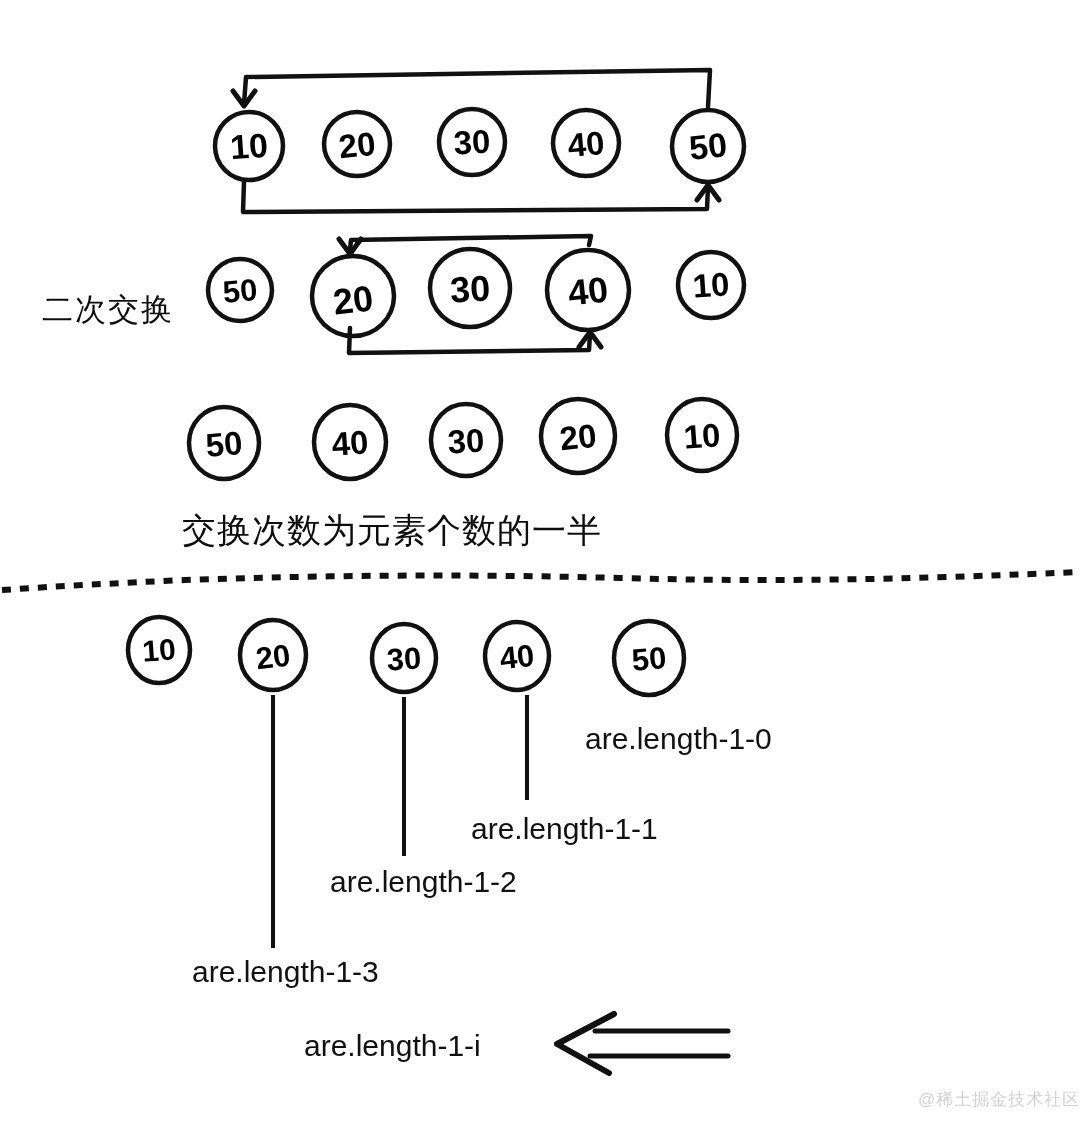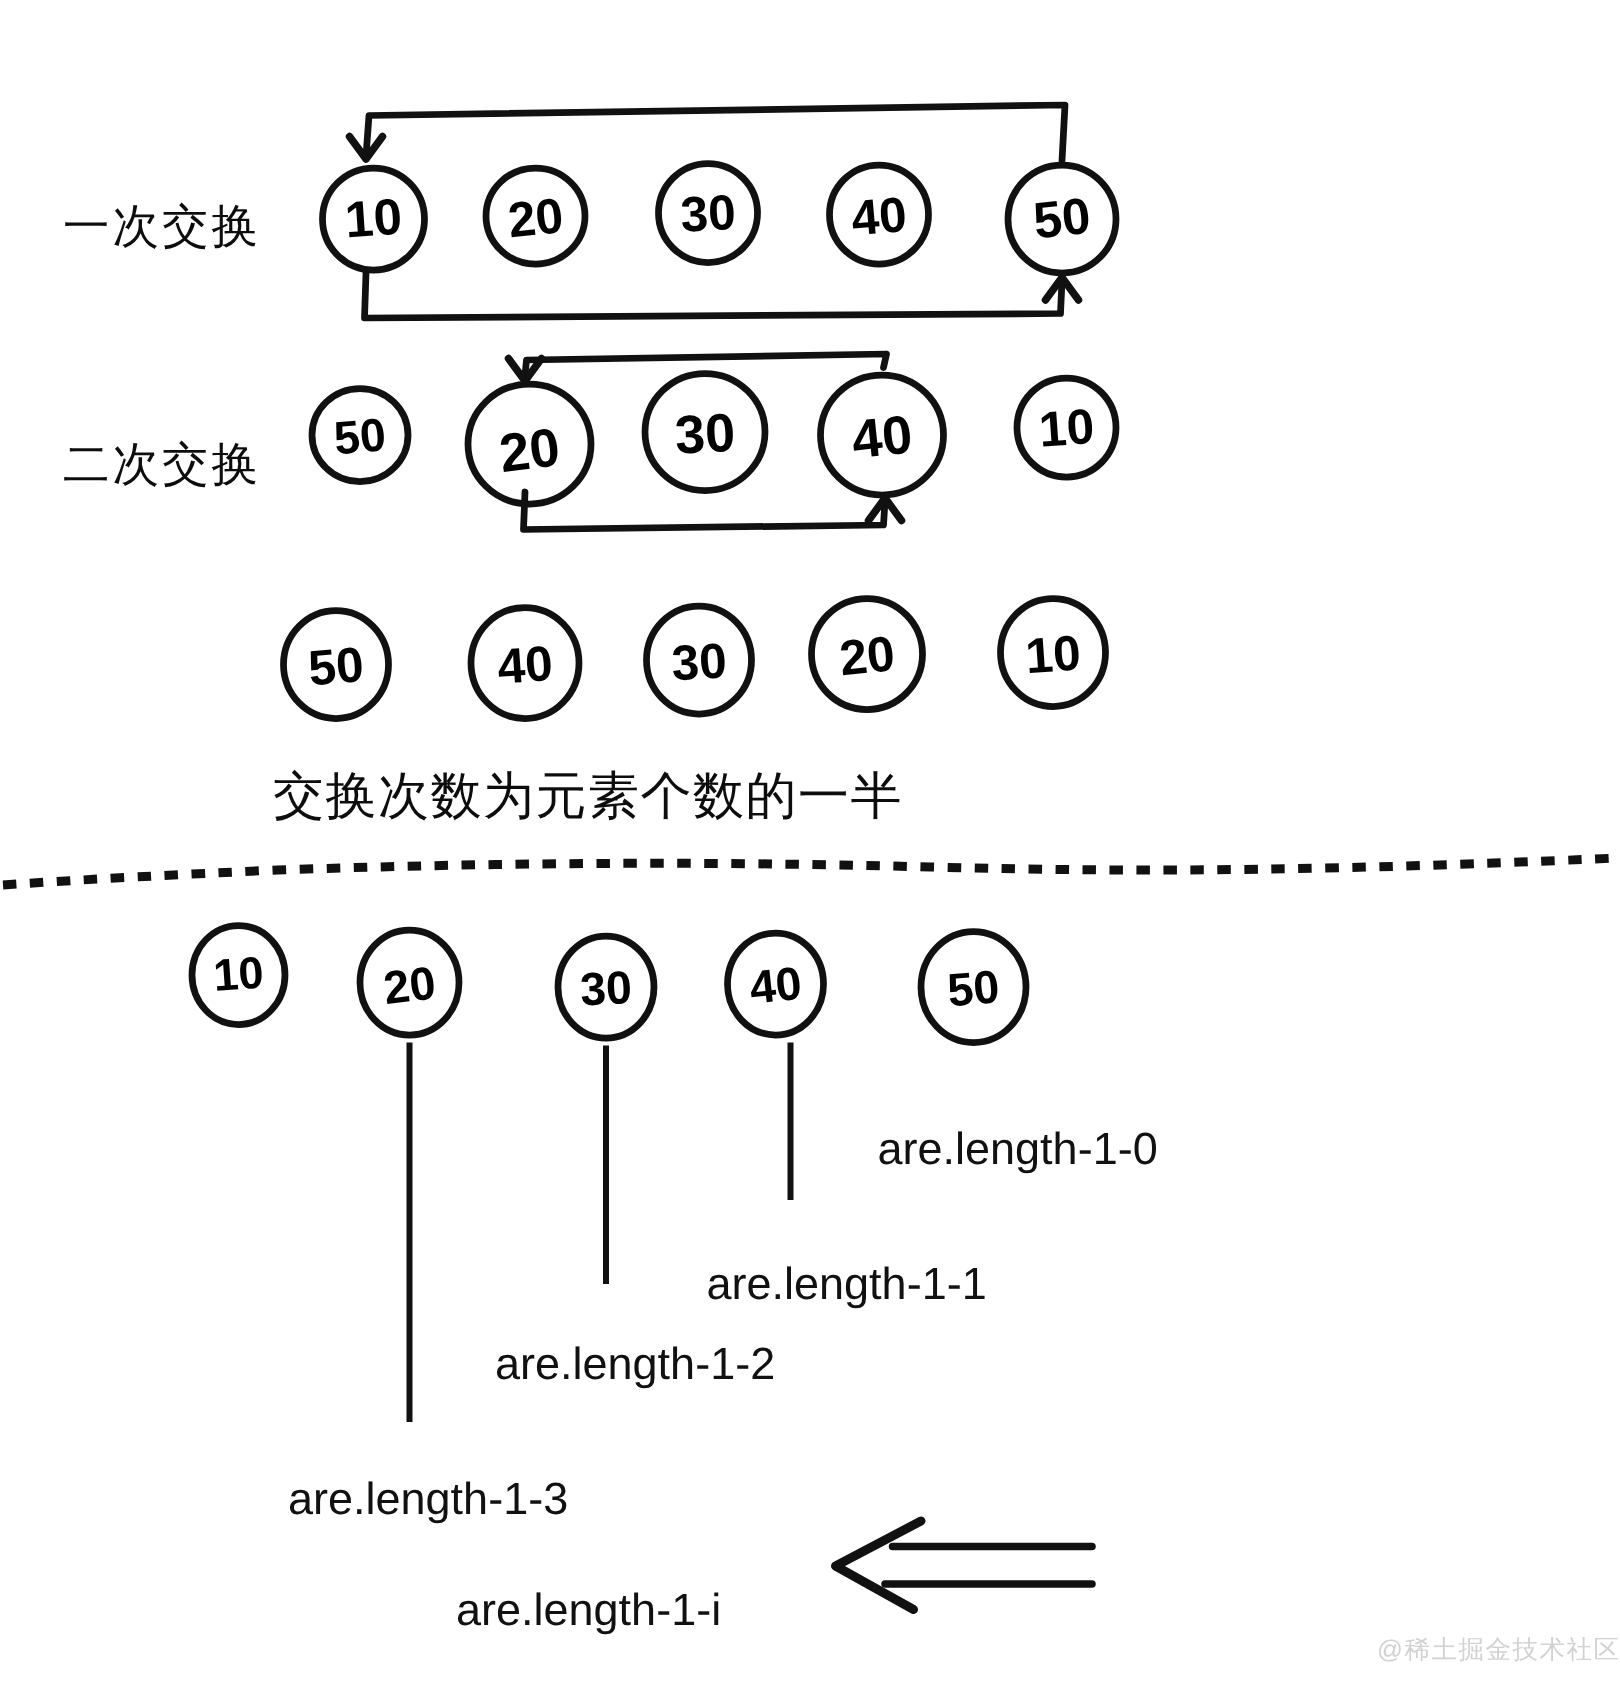--- a/index.html
+++ b/index.html
@@ -40,21 +40,20 @@
     letter-spacing: 1px;
     color: #0d0d0d;
     white-space: nowrap;
   }
   .anno {
     position: absolute;
     font-family: "Liberation Sans", sans-serif;
     font-size: 30px;
     color: #111111;
     white-space: nowrap;
-    margin-top: 28px;
   }
   .watermark {
     position: absolute;
     font-family: "Liberation Sans", sans-serif;
     font-size: 17px;
     color: #d2d2d2;
     white-space: nowrap;
     letter-spacing: 1px;
   }
   .node-val {
@@ -197,21 +196,20 @@
       <line x1="527" y1="695" x2="527" y2="800" stroke="#111111" stroke-width="4"></line>
     </g>
 
     <g>
       <line x1="595" y1="1031" x2="728" y2="1031" stroke="#111111" stroke-width="5" stroke-linecap="round"></line>
       <line x1="590" y1="1056" x2="728" y2="1056" stroke="#111111" stroke-width="5" stroke-linecap="round"></line>
       <path d="M 614,1014 L 557,1044 L 609,1073" fill="none" stroke="#111111" stroke-width="6" stroke-linecap="round" stroke-linejoin="round"></path>
     </g>
   </svg>
 
-  <div class="row-label" style="left:42px; top:130px;">一次交换</div>
 
   <div class="row-label" style="left:42px; top:289px;">二次交换</div>
 
   <div class="caption" style="left:182px; top:508px;">交换次数为元素个数的一半</div>
 
   <div class="anno" style="left:585px; top:722px;">are.length-1-0</div>
 
   <div class="anno" style="left:471px; top:812px;">are.length-1-1</div>
 
   <div class="anno" style="left:330px; top:865px;">are.length-1-2</div>

